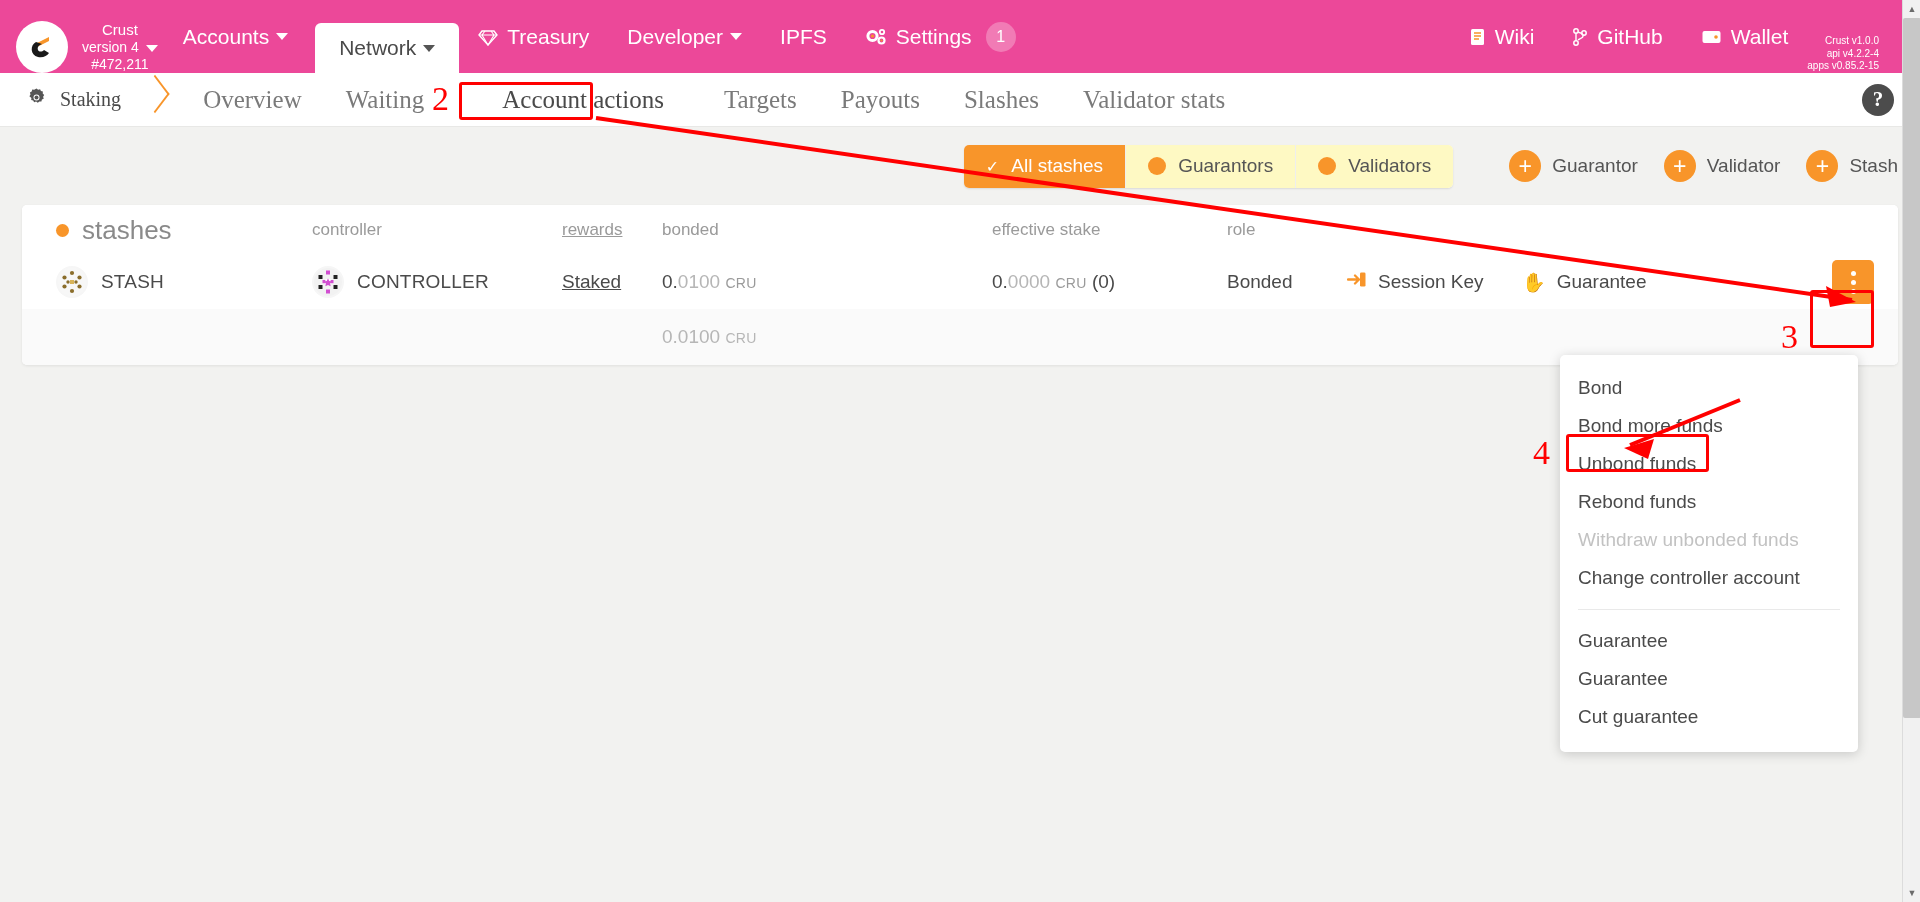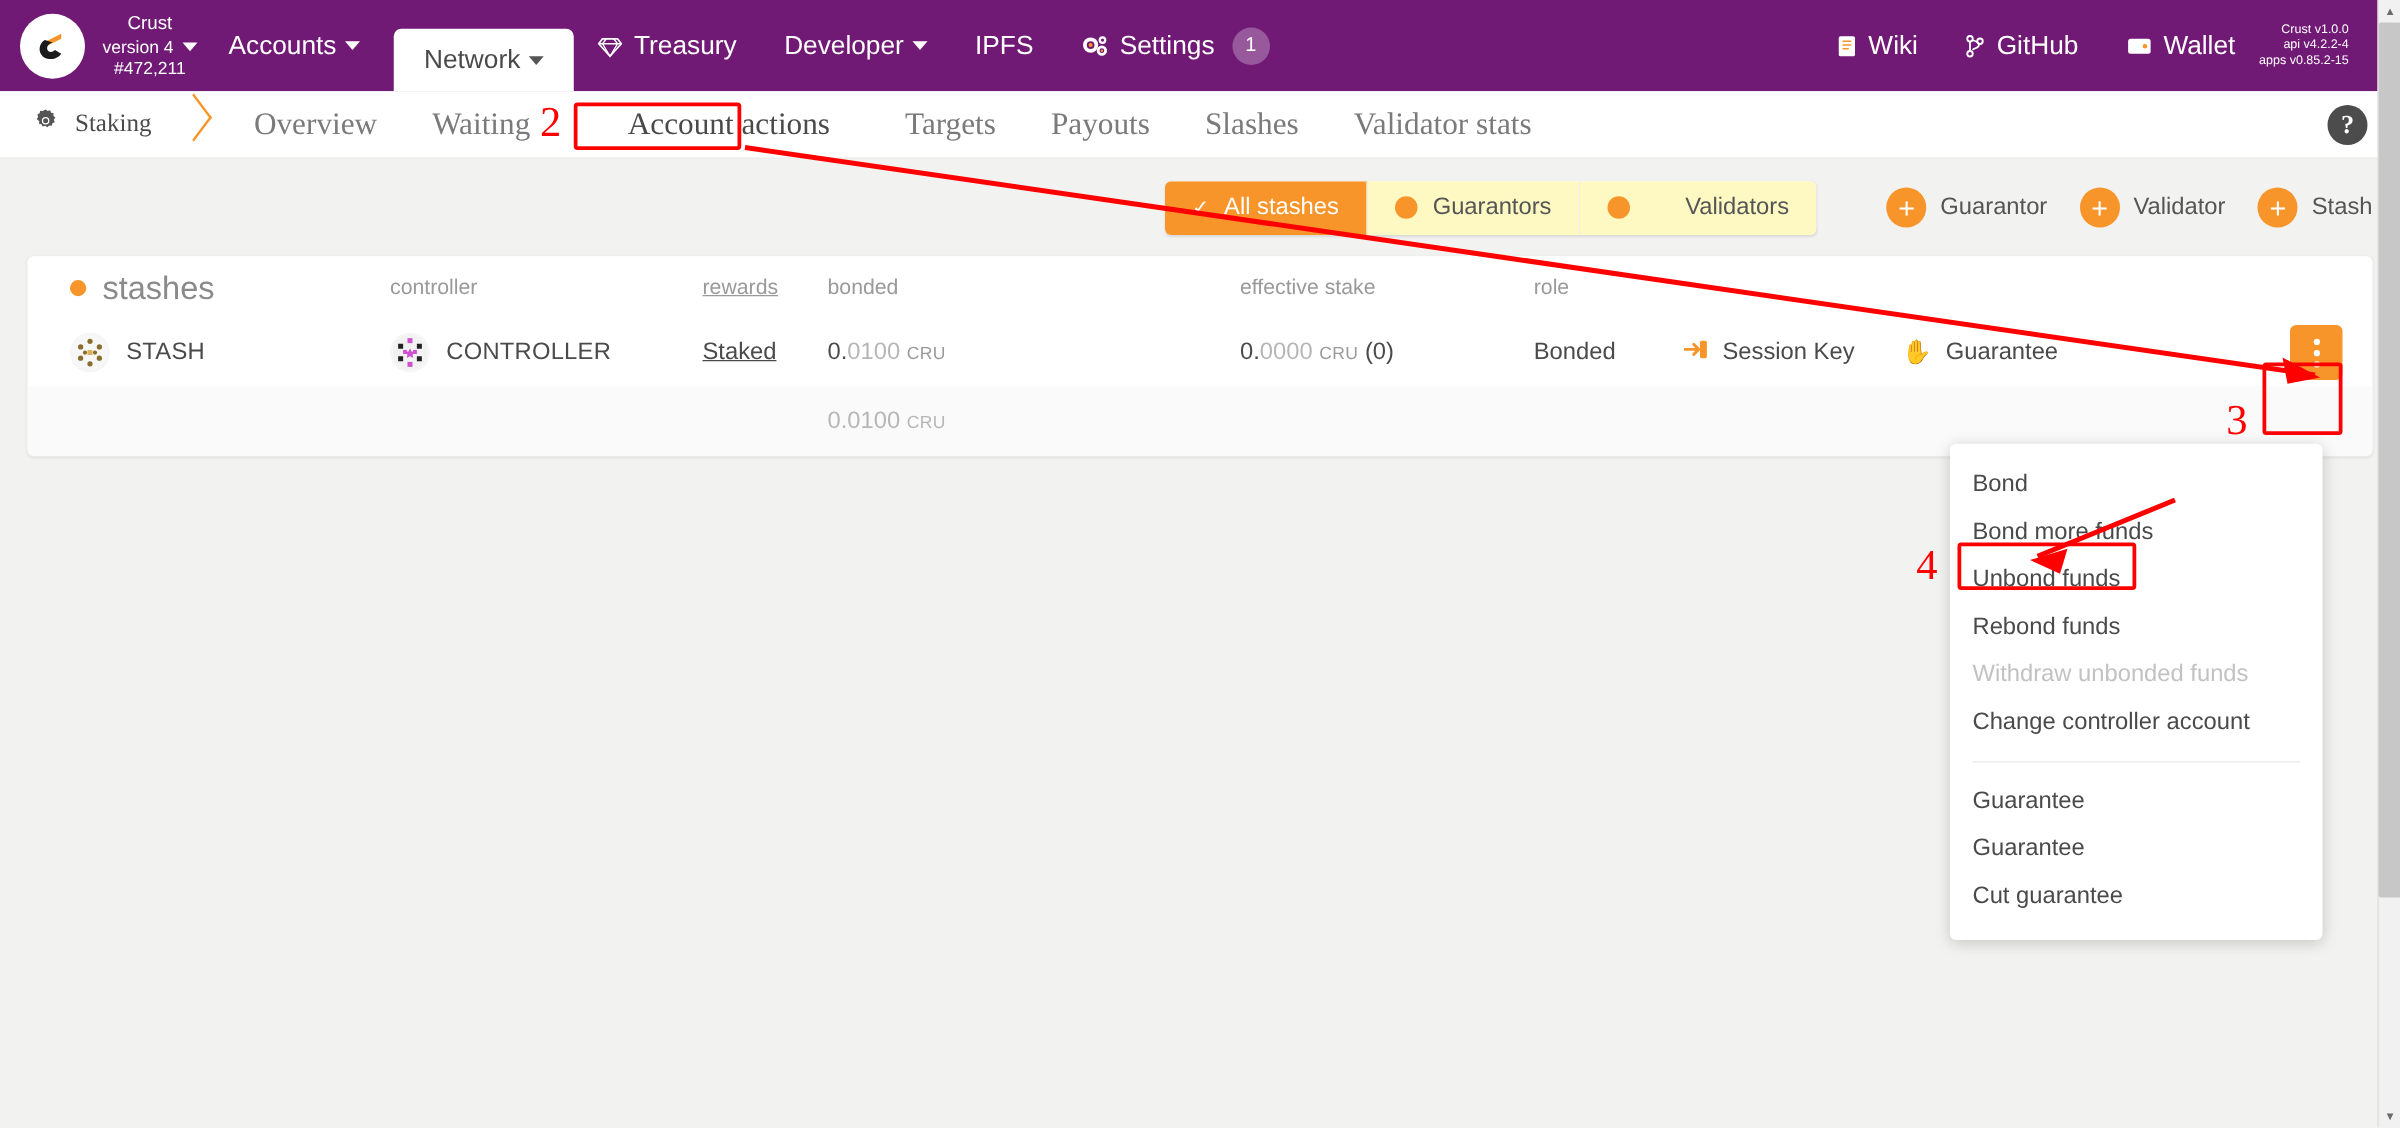--- a/index.html
+++ b/index.html
@@ -7,23 +7,23 @@
     width: 1920px; height: 902px;
     font-family: "Liberation Sans", sans-serif;
     background: #f2f2f0;
     overflow: hidden;
   }
 
   
   .topbar {
     position: relative;
     height: 73px;
-    background: #701a75;
+    background: #ec4899;
     display: flex;
-    align-items: center;
+    align-items: flex-end;
     padding-left: 16px;
     color: #fff;
   }
   .logo-circle {
     width: 52px; height: 52px; border-radius: 50%;
     background: #fff; flex: none;
     display: flex; align-items: center; justify-content: center;
     margin-right: 14px;
   }
   .brand {
@@ -137,21 +137,21 @@
     margin-right: 30px;
   }
   .seg {
     display: flex; align-items: center;
     font-size: 19px; color: #555;
     padding: 0 22px; height: 43px;
     background: #fef9c3; cursor: pointer;
     border-right: 1px solid #eee;
     white-space: nowrap;
   }
-  .seg:last-child { border-right: none; gap: 32px; }
+  .seg:last-child { border-right: none; }
   .seg.on { background: #f8952a; color: #fff; }
   .seg .dot {
     width: 18px; height: 18px; border-radius: 50%;
     background: #f8952a; margin-right: 12px; flex: none;
   }
   .seg.on .check {
     margin-right: 12px; font-size: 16px; color: #fff;
   }
   .iconbtn {
     display: flex; align-items: center;

